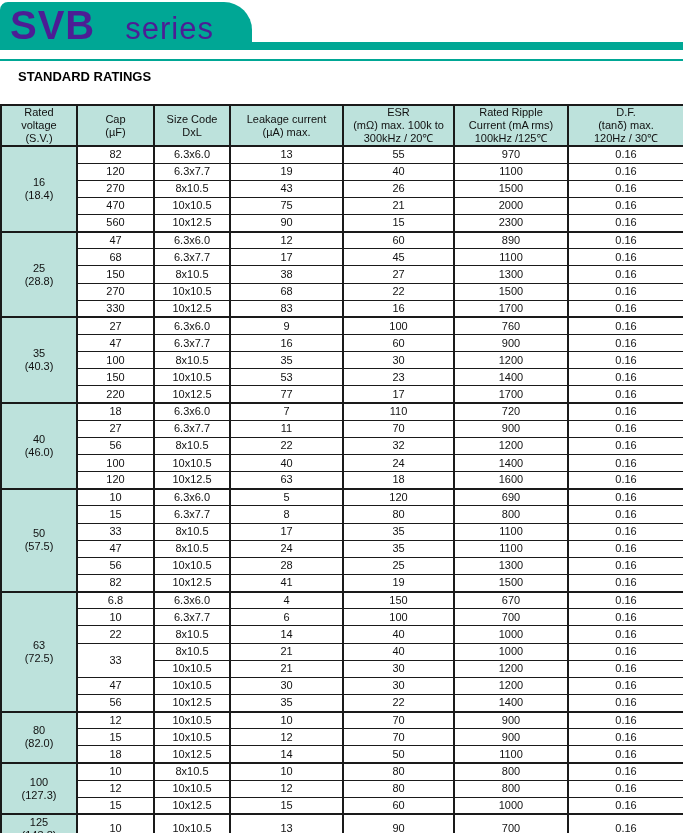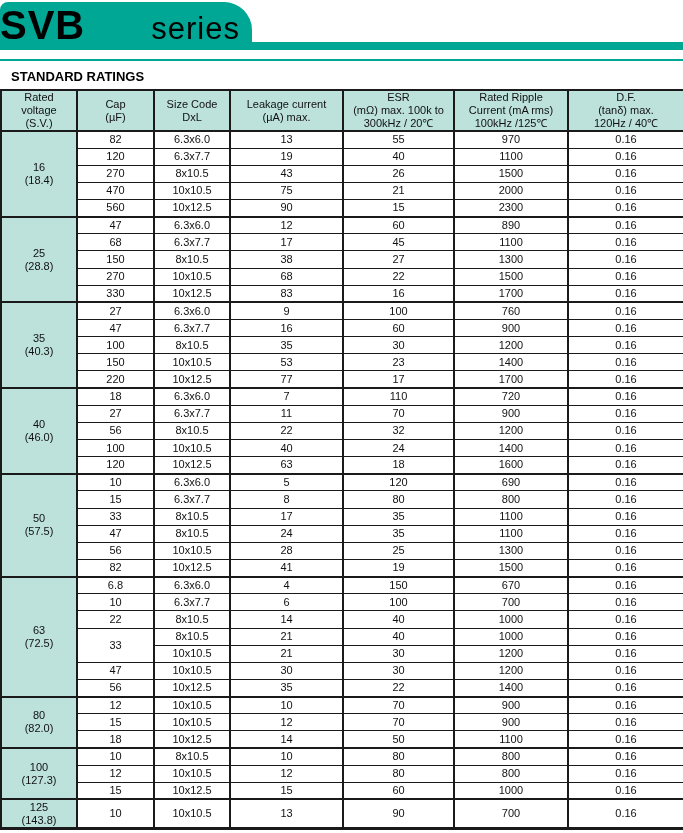--- a/index.html
+++ b/index.html
@@ -12,29 +12,29 @@
   html,body{margin:0;padding:0;}
   body{
     width:683px;height:833px;overflow:hidden;background:#ffffff;
     font-family:"Liberation Sans", sans-serif;color:var(--text);
   }
   
   .banner{position:relative;height:62px;}
   .banner-tab{
     position:absolute;left:0;top:2px;width:252px;height:48px;
     background:var(--teal);border-radius:8px 28px 0 0;
-    display:flex;align-items:baseline;color:#000000;gap:36px;
+    display:flex;align-items:baseline;padding-left:10px;color:#4c1d95;
   }
   .banner-tab .svb{font-size:40px;font-weight:bold;letter-spacing:1px;line-height:46px;}
   .banner-tab .series{font-size:31px;font-weight:normal;margin-left:30px;letter-spacing:1px;}
   .banner-bar{position:absolute;left:0;top:42px;width:683px;height:8px;background:var(--teal);}
   .banner-rule{position:absolute;left:0;top:59px;width:683px;height:2px;background:var(--teal);}
   
   .section-title{
-    margin:7px 0 5px 0;padding-left:11px;
+    margin:7px 0 20px 0;padding-left:18px;
     font-size:13px;font-weight:bold;color:#000;
   }
   
   table.ratings{
     border-collapse:collapse;table-layout:fixed;
     width:683px;height:741px;
     border:2px solid var(--border);
     border-bottom:3px solid var(--border);
   }
   col.c0{width:76px;} col.c1{width:77px;} col.c2{width:76px;}
@@ -106,21 +106,21 @@
             <span class="hline">300kHz / 20℃</span>
           </th>
           <th>
             <span class="hline">Rated Ripple</span>
             <span class="hline">Current (mA rms)</span>
             <span class="hline">100kHz /125℃</span>
           </th>
           <th>
             <span class="hline">D.F.</span>
             <span class="hline">(tanδ) max.</span>
-            <span class="hline">120Hz / 40℃</span>
+            <span class="hline">120Hz / 30℃</span>
           </th>
         </tr>
     </thead>
     <tbody>
         <tr class="group-start">
           <td class="voltage" rowspan="5">
             <span class="hline">16</span>
             <span class="hline">(18.4)</span>
           </td>
           <td>

